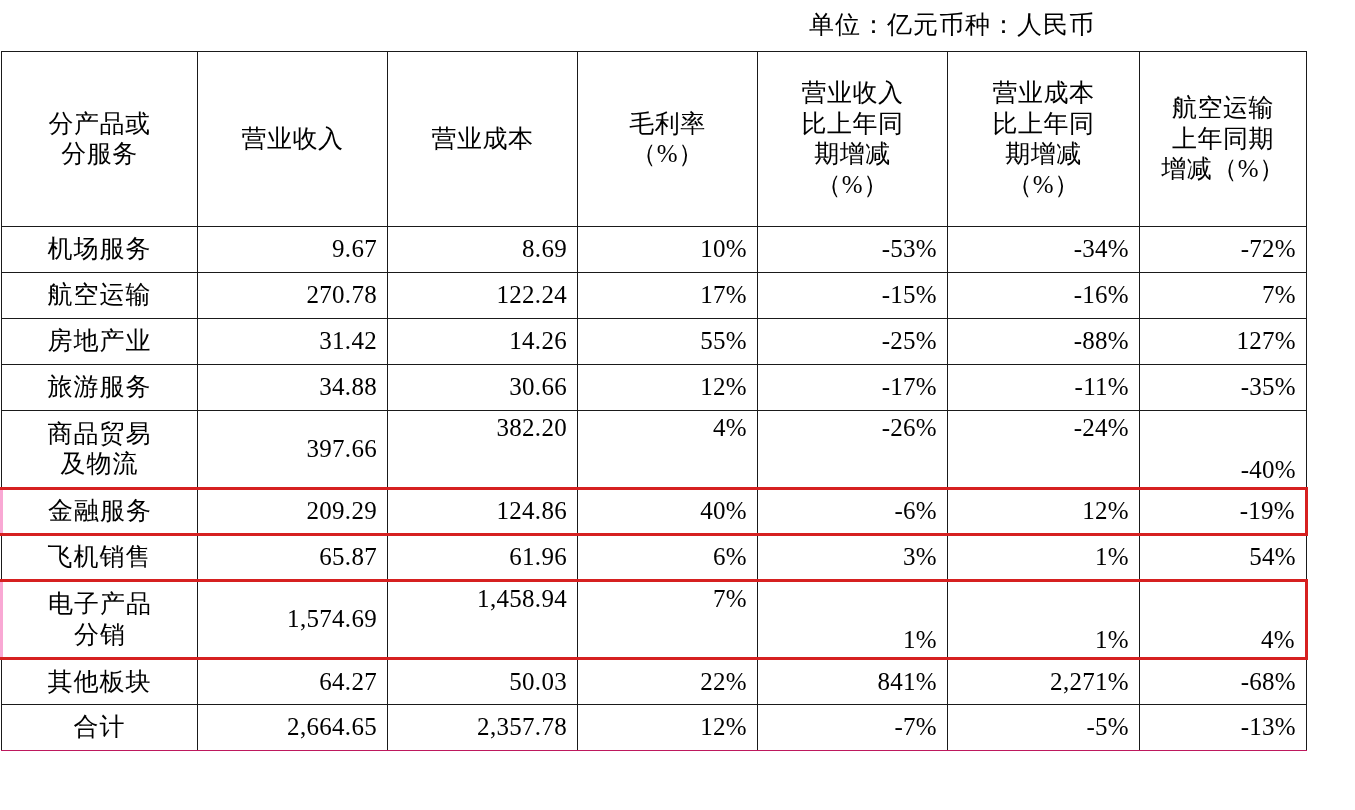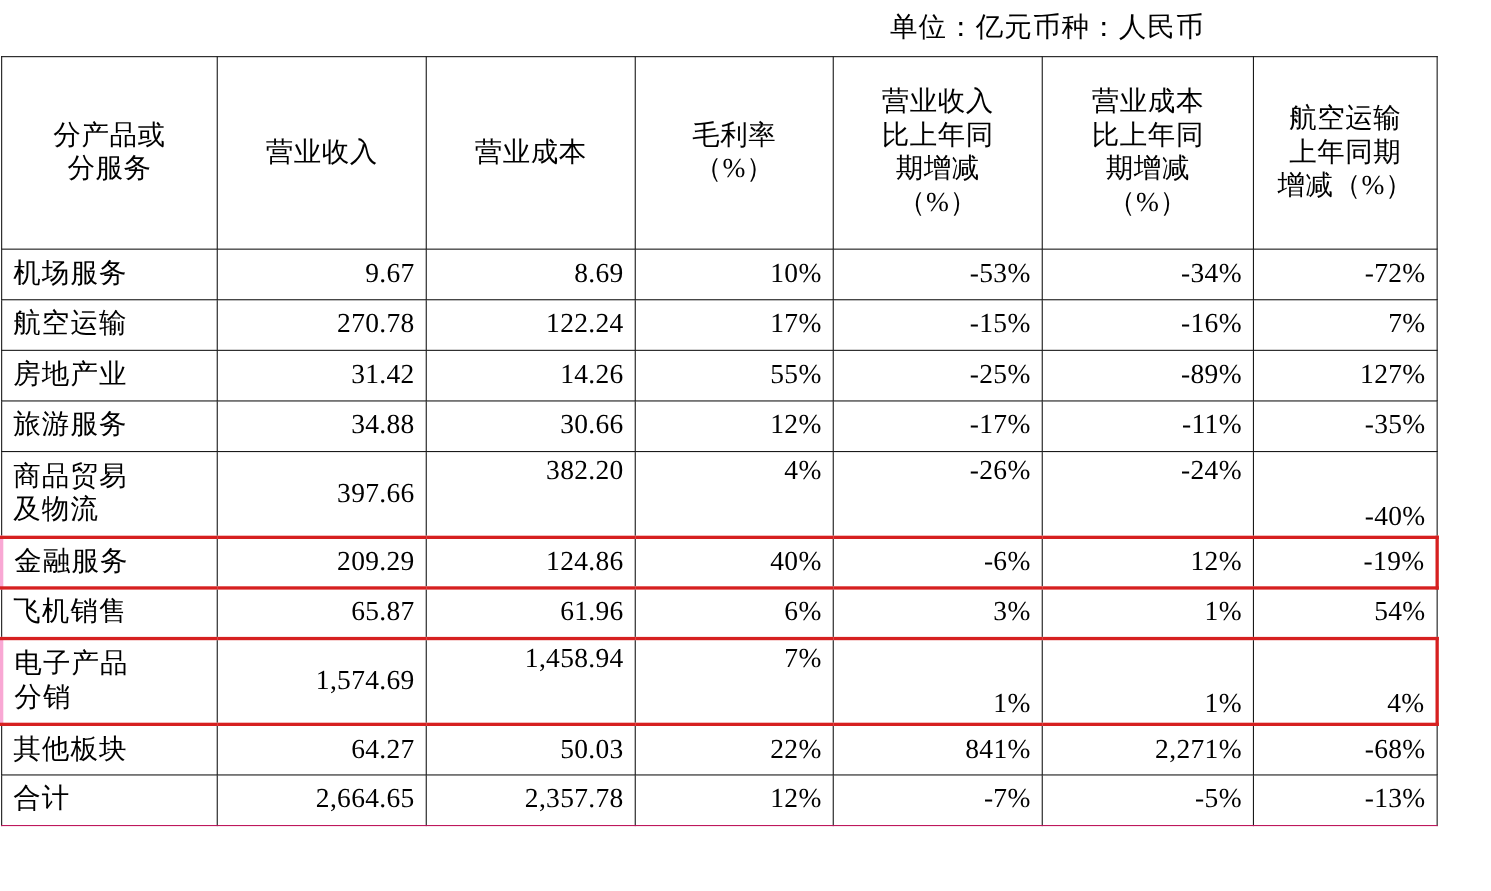--- a/index.html
+++ b/index.html
@@ -52,20 +52,21 @@
     display: block;
   }
   col.c0 { width: 196px; }
   col.c1 { width: 190px; }
   col.c2 { width: 190px; }
   col.c3 { width: 180px; }
   col.c4 { width: 190px; }
   col.c5 { width: 192px; }
   col.c6 { width: 167px; }
   td.label {
+    text-align: center;
     white-space: pre-line;
     letter-spacing: 1px;
   }
   td.num {
     text-align: right;
     padding-right: 14px;
     letter-spacing: 0.3px;
   }
   tbody tr { height: 46px; }
   tbody tr.tall { height: 78px; }
@@ -160,21 +161,21 @@
         <td class="num vmid">-16%</td>
         <td class="num vmid">7%</td>
       </tr>
 
       <tr>
         <td class="label vmid">房地产业</td>
         <td class="num vmid">31.42</td>
         <td class="num vmid">14.26</td>
         <td class="num vmid">55%</td>
         <td class="num vmid">-25%</td>
-        <td class="num vmid">-89%</td>
+        <td class="num vmid">-88%</td>
         <td class="num vmid">127%</td>
       </tr>
 
 
       <tr>
         <td class="label vmid">旅游服务</td>
         <td class="num vmid">34.88</td>
         <td class="num vmid">30.66</td>
         <td class="num vmid">12%</td>
         <td class="num vmid">-17%</td>

